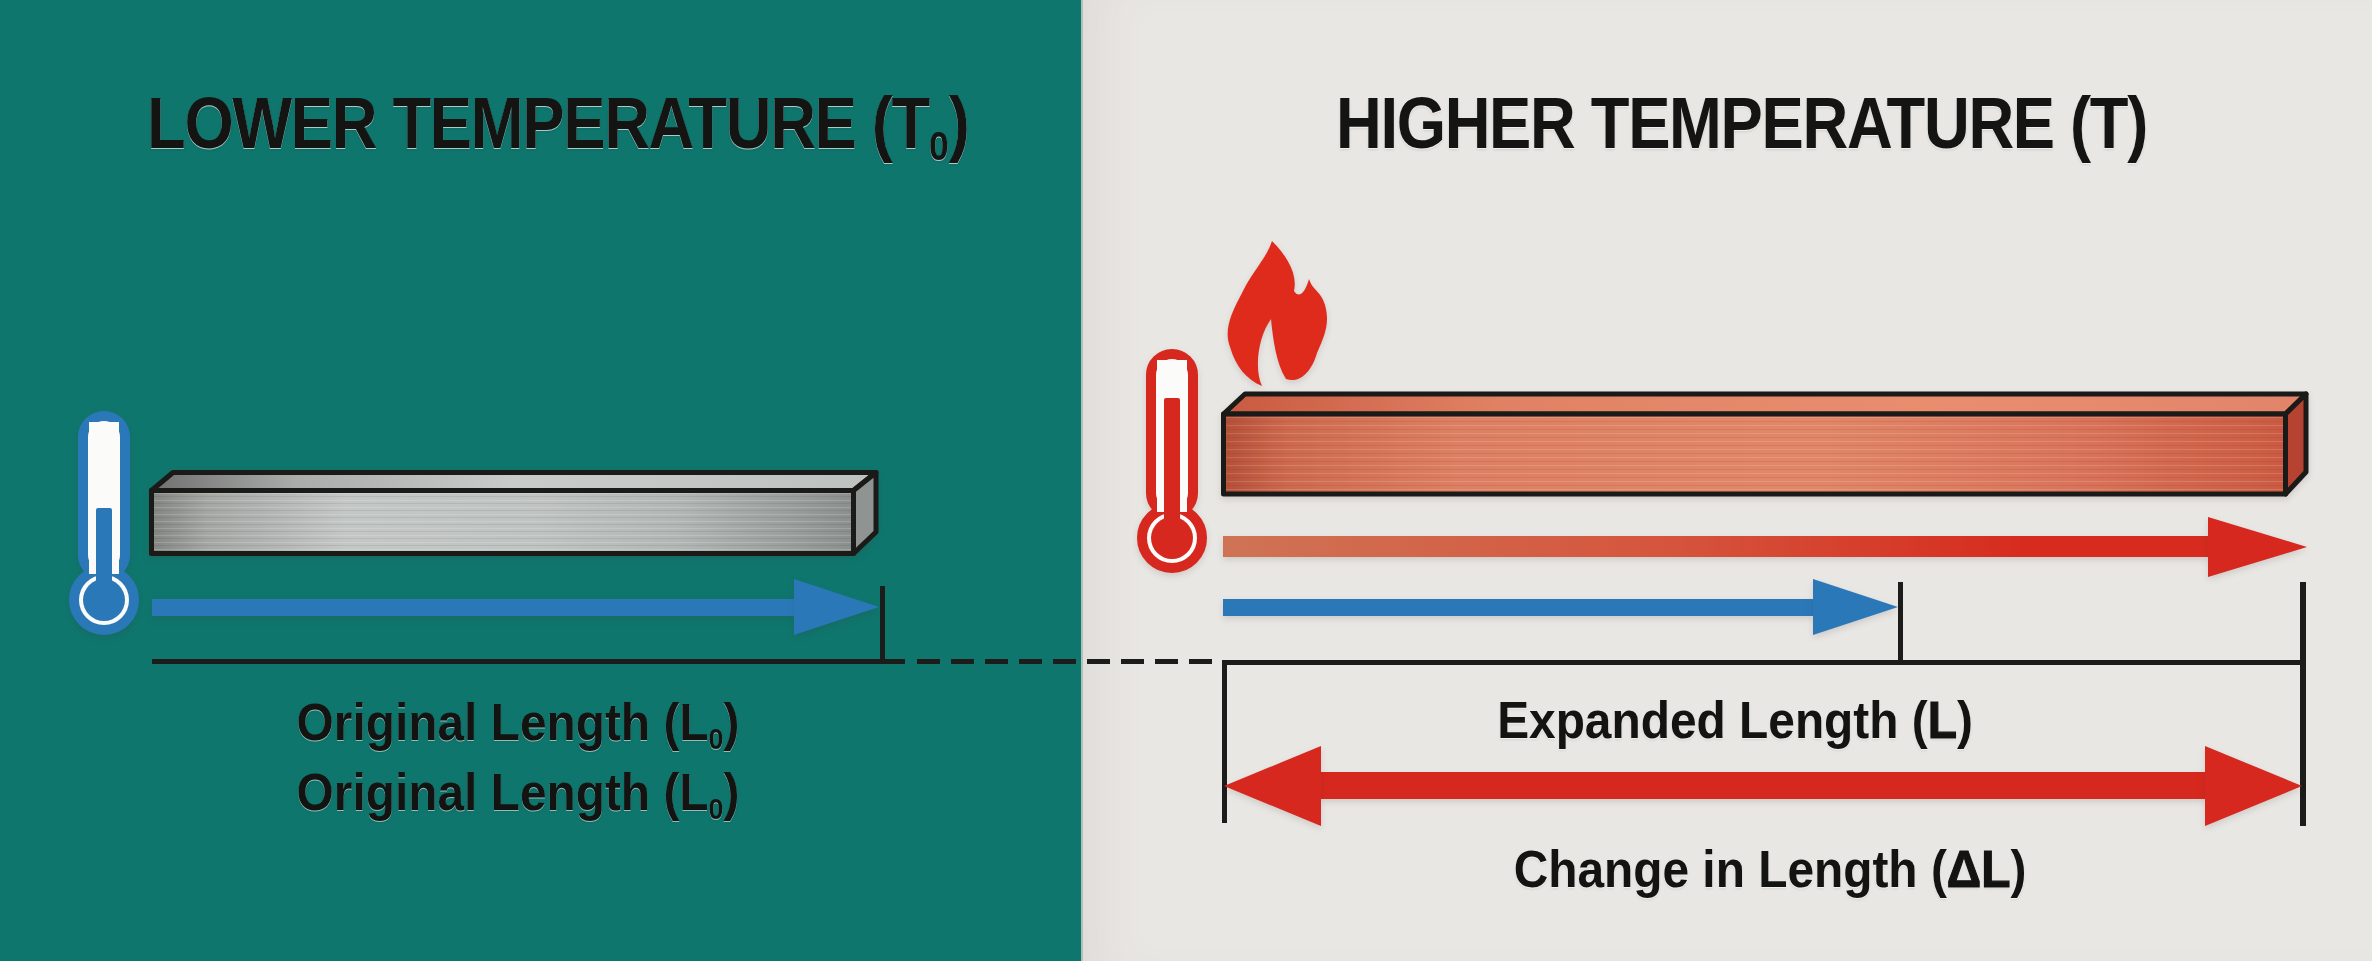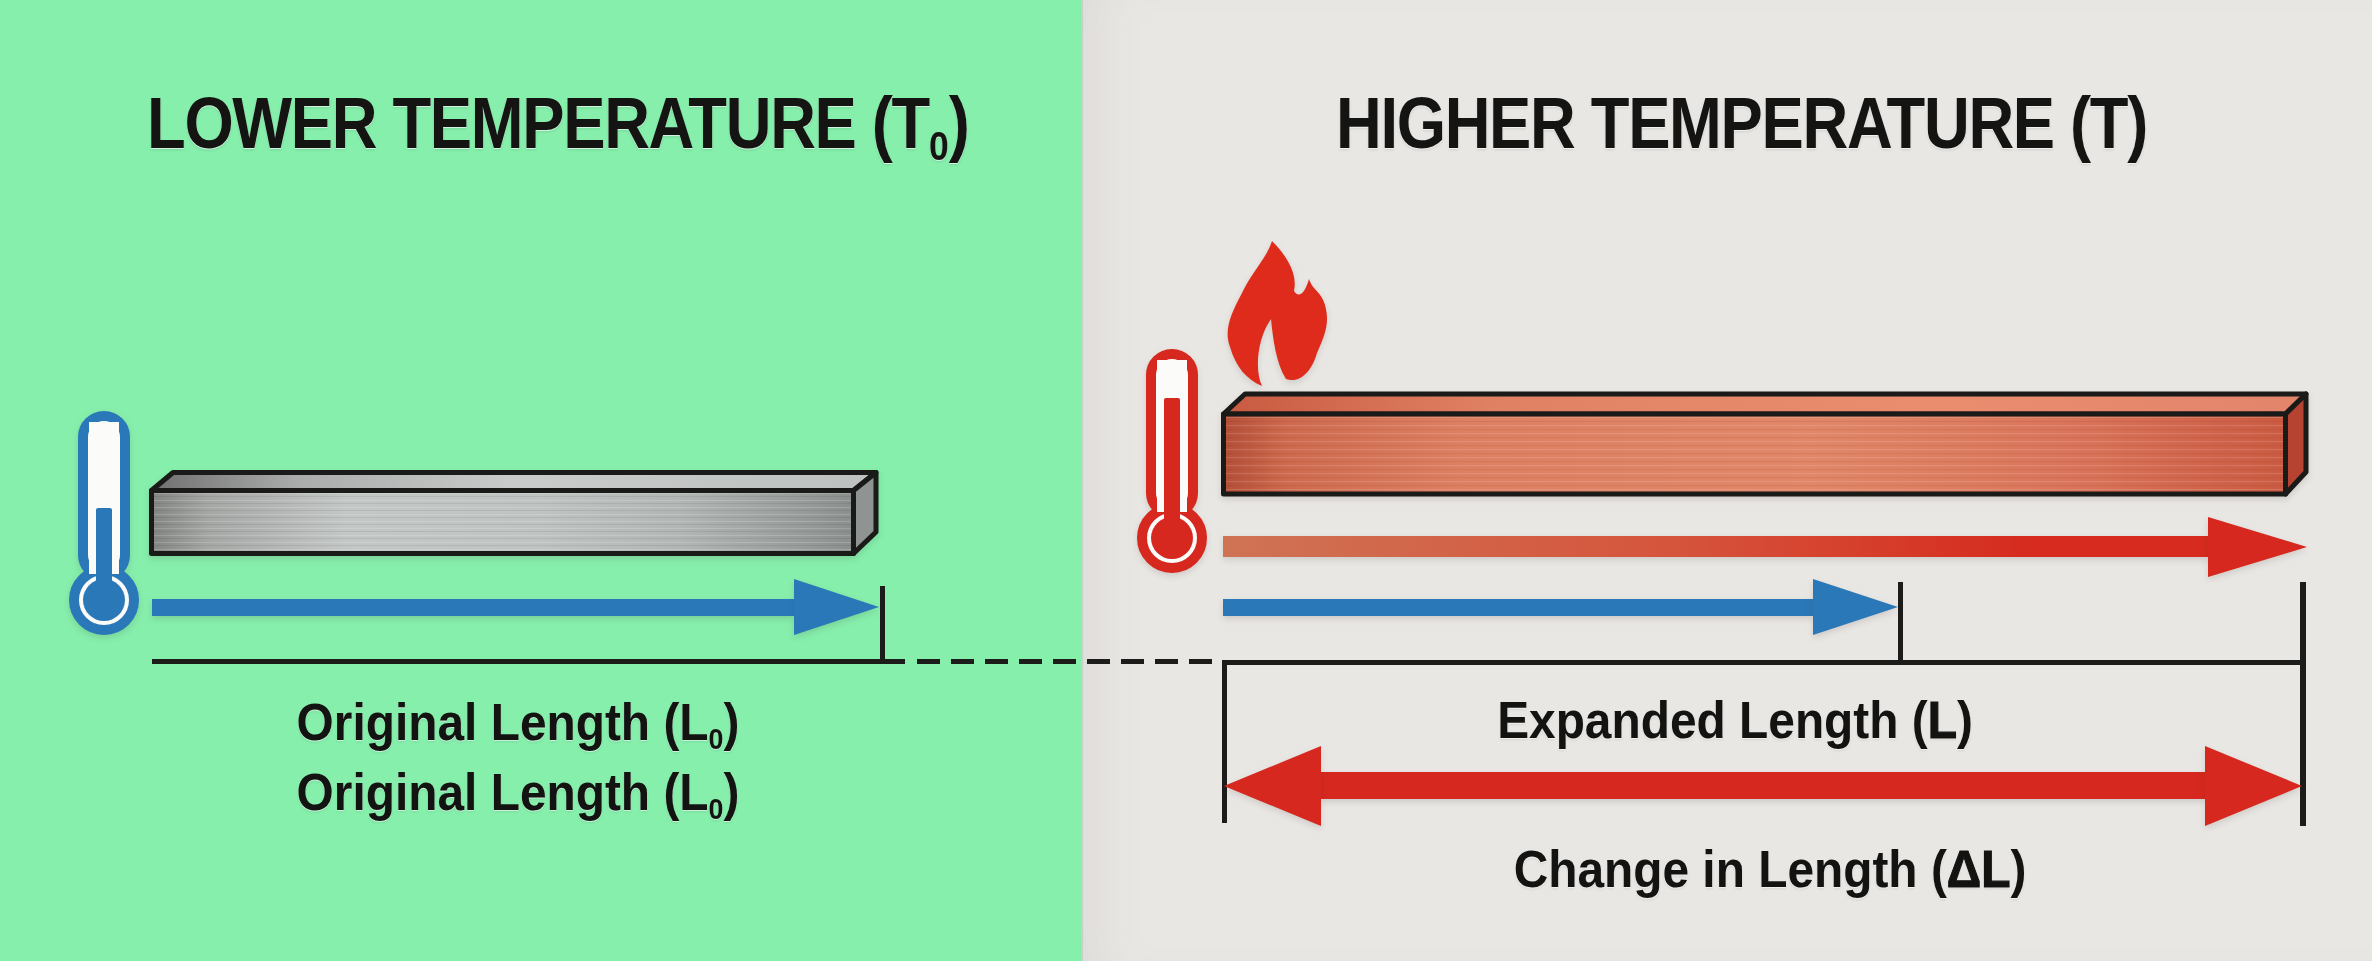--- a/index.html
+++ b/index.html
@@ -1,18 +1,18 @@
 <!DOCTYPE html>
 <html><head>
 <meta charset="utf-8">
 <style>
   html,body{margin:0;padding:0;background:#ddd;}
   .canvas{
     position:relative;width:2372px;height:961px;overflow:hidden;
-    background:#86efac;
+    background:#0f766e;
     font-family:"Liberation Sans","DejaVu Sans",sans-serif;
   }
   .bg-right{position:absolute;left:1083px;top:0;width:1289px;height:961px;background:#e9e7e4;
     box-shadow:inset 45px 0 60px -40px rgba(90,80,70,.10);}
   .seam{position:absolute;left:1081px;top:0;width:2px;height:961px;background:#cfccc9;opacity:.85;}
 
   
   .title{
     position:absolute;top:84px;width:900px;
     font-weight:700;font-size:72px;line-height:1.1;letter-spacing:-1.5px;

